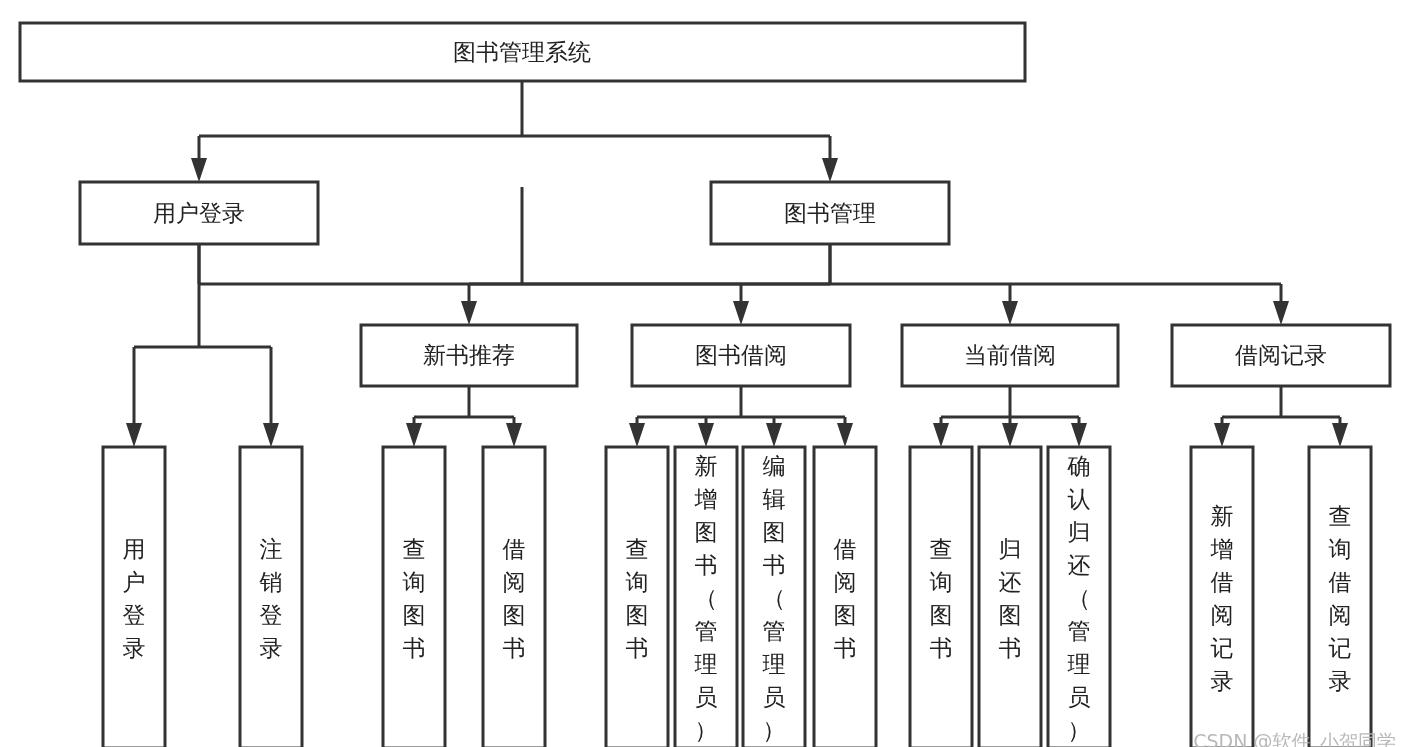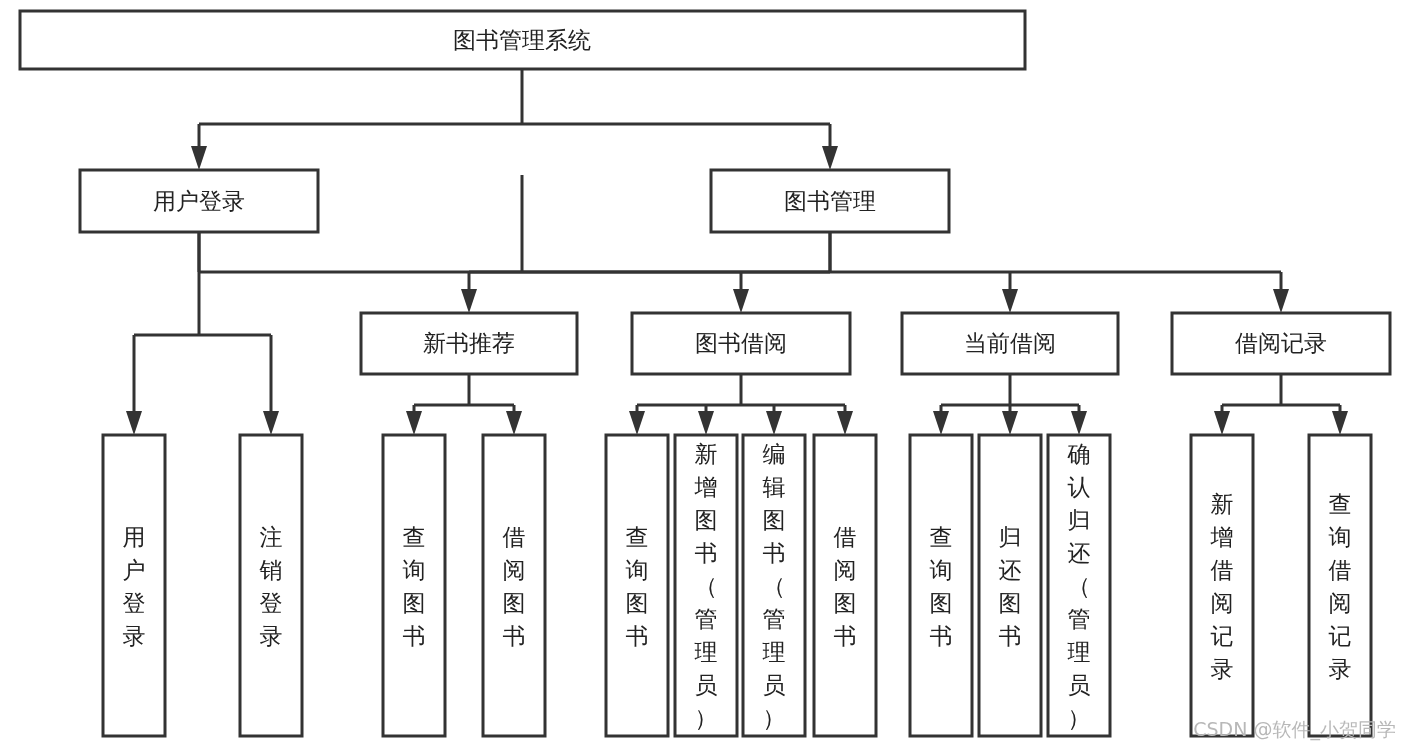--- a/index.html
+++ b/index.html
@@ -9,21 +9,21 @@
   }
   body {
     width: 1405px;
     height: 747px;
     font-family: "DejaVu Sans", "Liberation Sans", sans-serif;
     overflow: hidden;
     position: relative;
   }
   #chart-root {
     position: absolute;
-    left: 0; top: 0;
+    left: 0; top: 12px;
     width: 1405px;
     height: 709px;
   }
   .node-box {
     fill: #ffffff;
     stroke: #333333;
     stroke-width: 3;
   }
   .node-label {
     fill: #222222;

